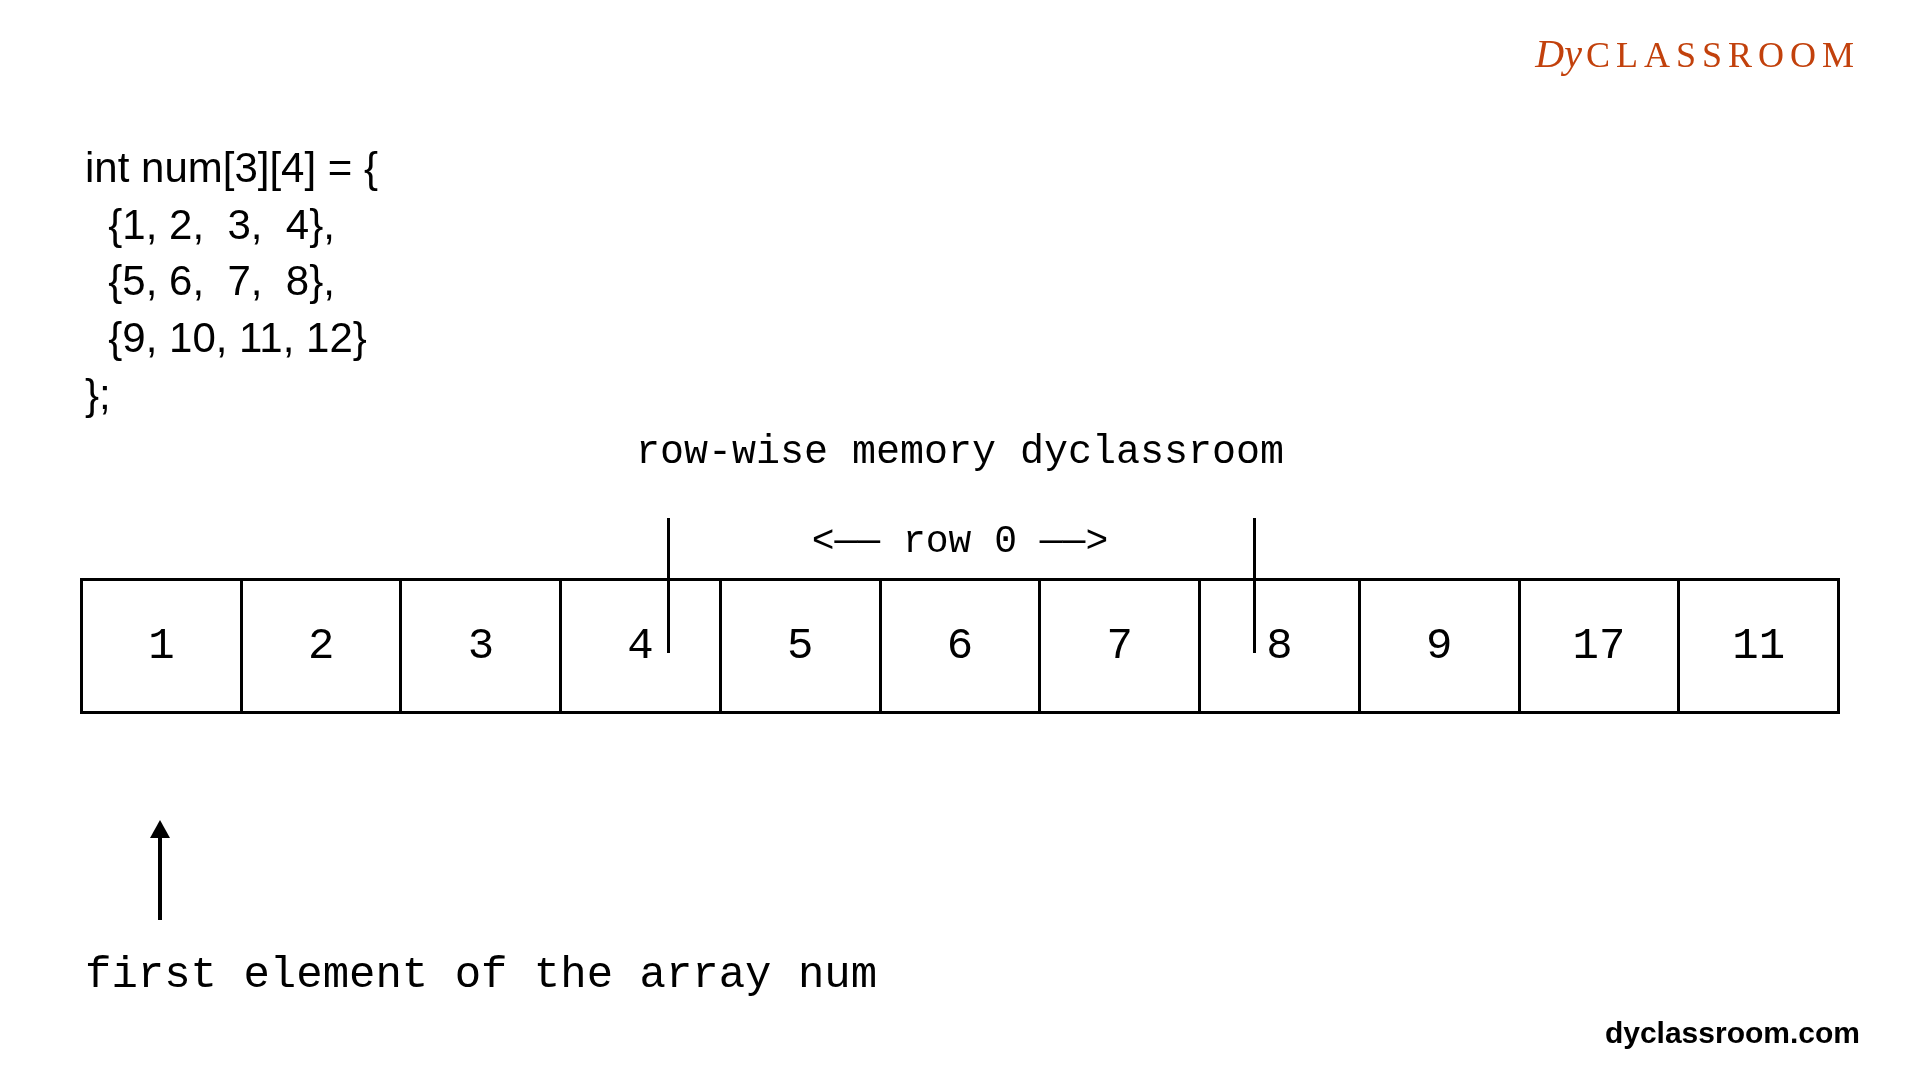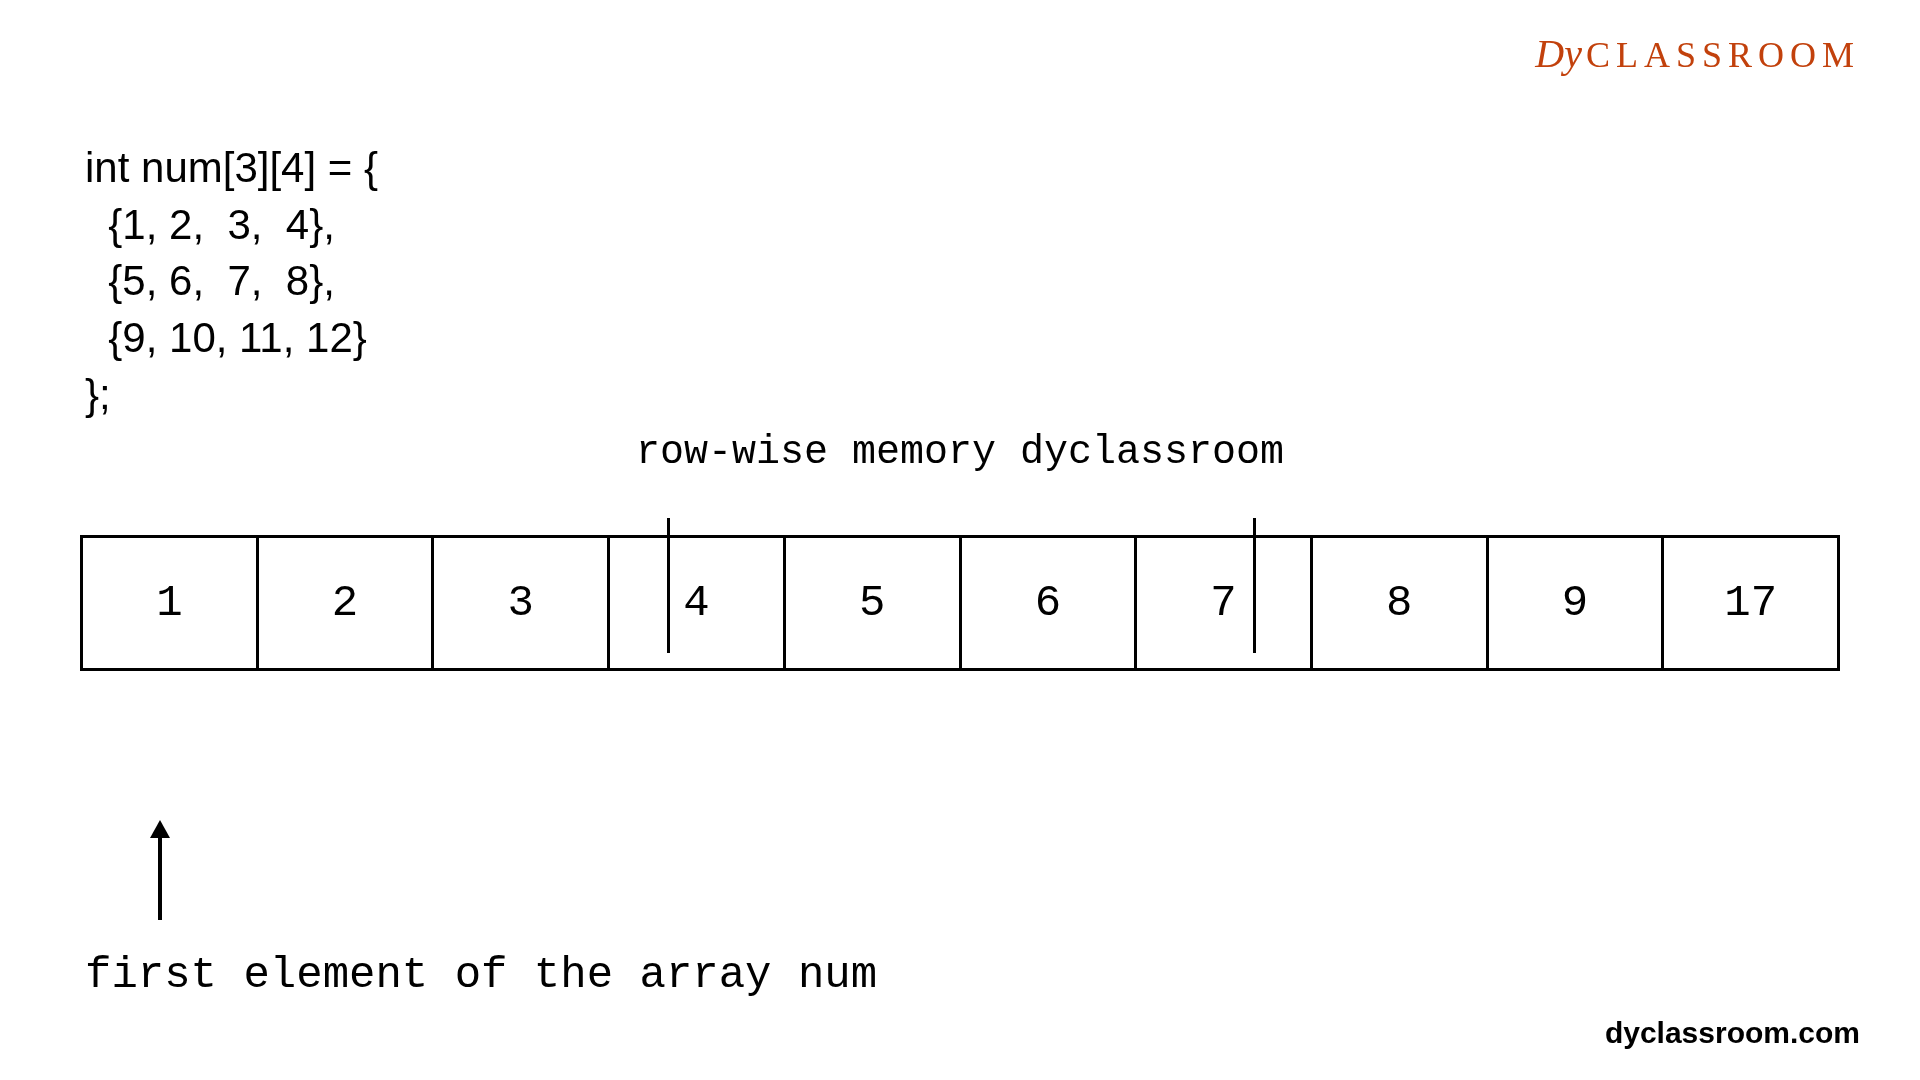--- a/index.html
+++ b/index.html
@@ -143,32 +143,34 @@
     </svg>
 </div>
 <div class="divider-2">
   <svg width="3" height="135">
       <line x1="1.5" y1="0" x2="1.5" y2="135" stroke="black" stroke-width="3"></line>
     </svg>
 </div>
 
 <div class="diagram">
   <div class="row-labels">
+    <div class="row-label-group">&lt;—— row 0 ——&gt;</div>
   </div>
   <div class="cells">
     <div class="cell">1</div>
     <div class="cell">2</div>
     <div class="cell">3</div>
     <div class="cell">4</div>
     <div class="cell">5</div>
     <div class="cell">6</div>
     <div class="cell">7</div>
     <div class="cell">8</div>
     <div class="cell">9</div>
     <div class="cell">17</div>
+    <div class="cell">11</div>
   </div>
 </div>
 
 <div class="arrow-up">
   <svg viewBox="0 0 30 100">
     <line x1="15" y1="10" x2="15" y2="100" stroke="black" stroke-width="4"></line>
     <polygon points="15,0 5,18 25,18" fill="black"></polygon>
   </svg>
 </div>
 

